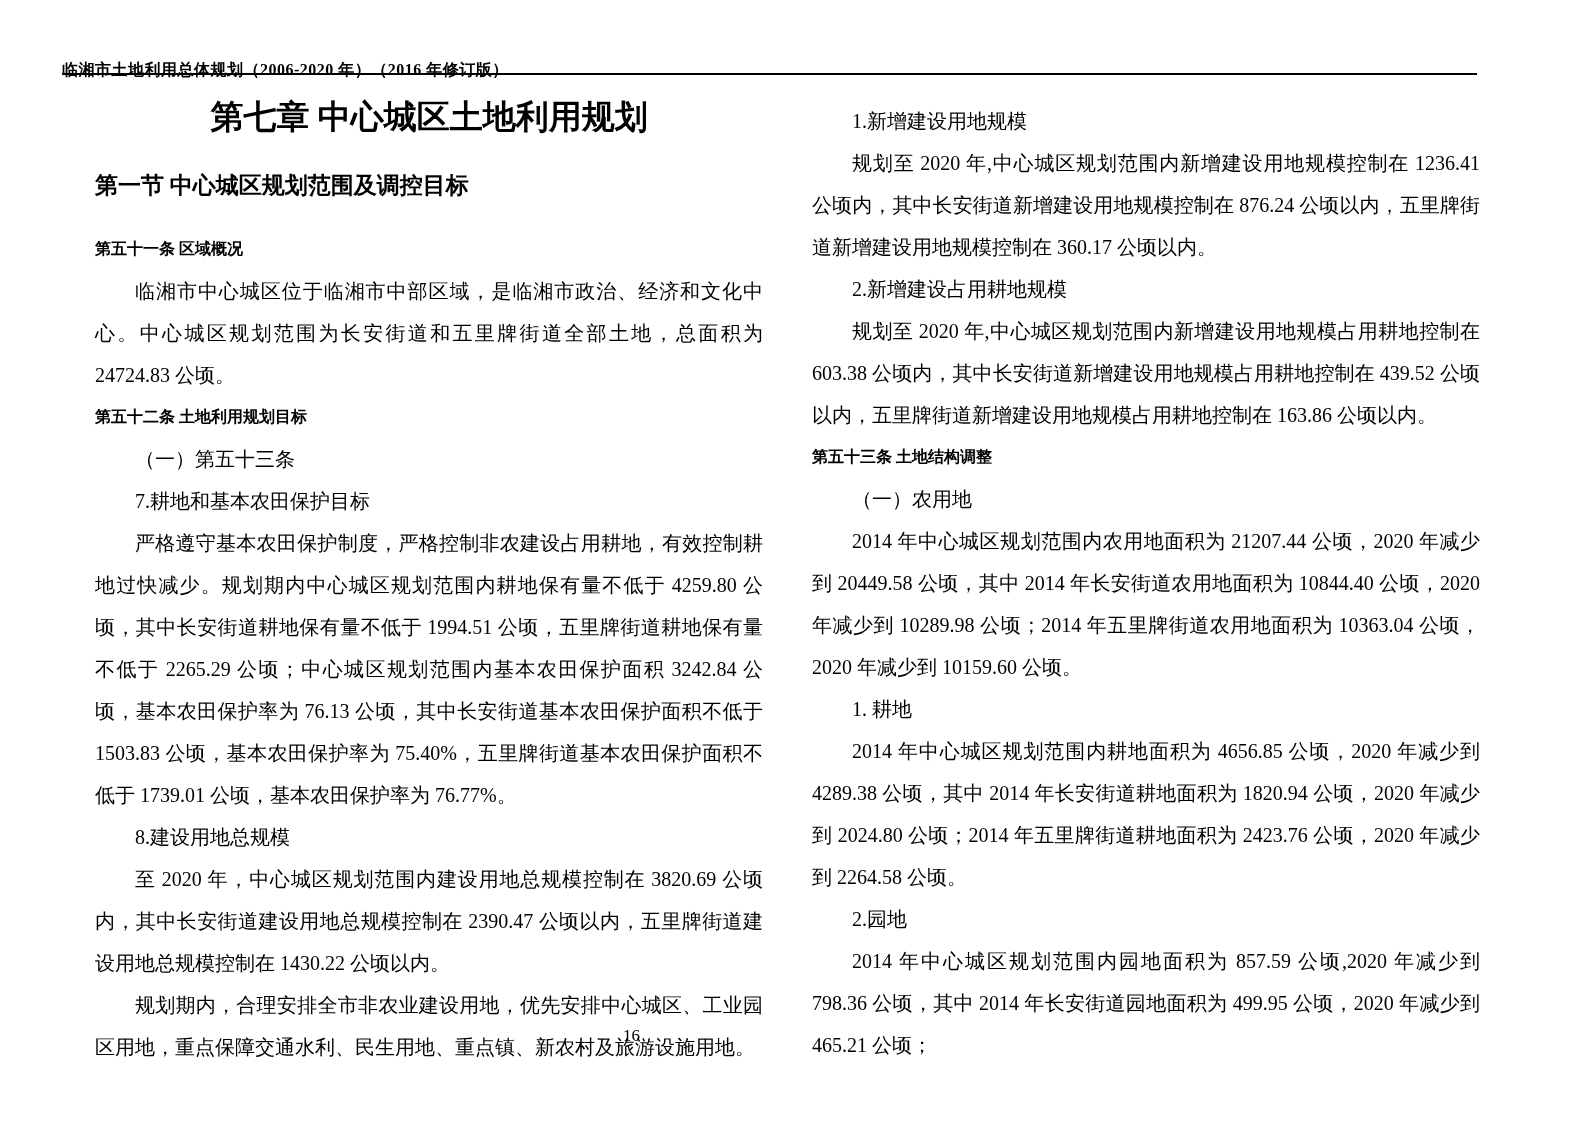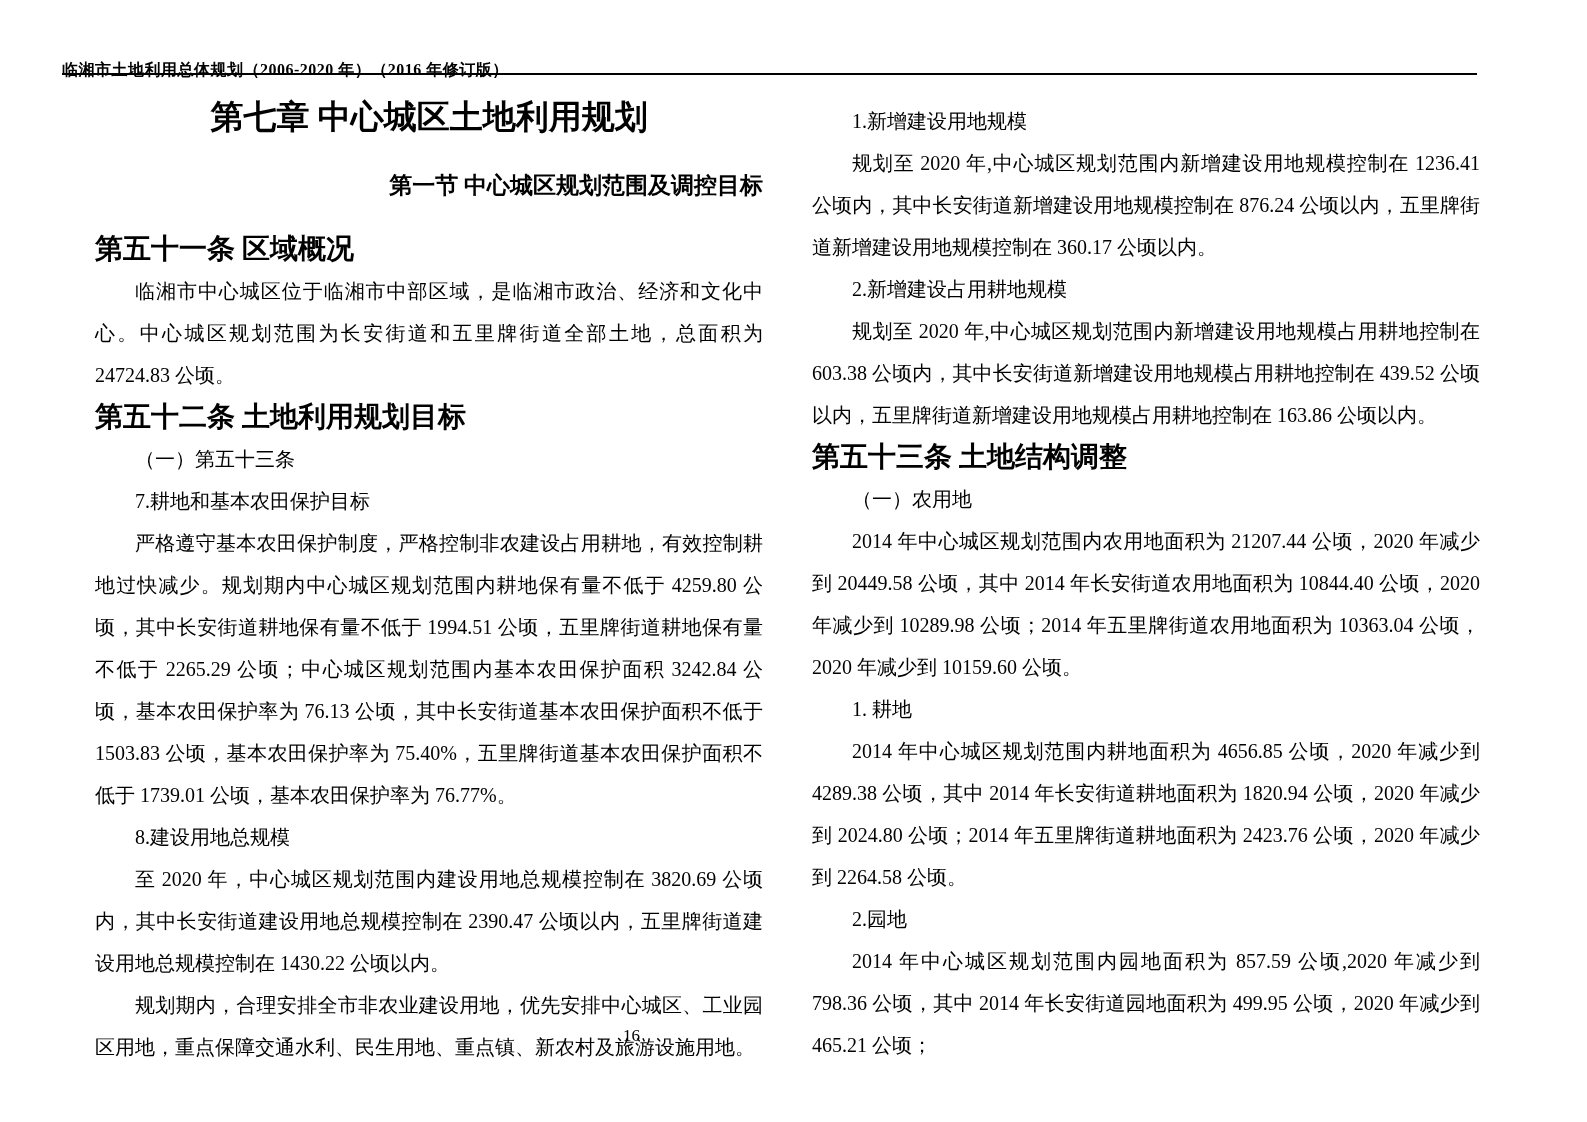--- a/index.html
+++ b/index.html
@@ -47,28 +47,28 @@
   .chapter-title {
     font-size: 33px;
     font-weight: bold;
     text-align: center;
     line-height: 46px;
     margin-top: 6px;
   }
   .section-title {
     font-size: 23px;
     font-weight: bold;
-    text-align: right;
+    text-align: left;
     line-height: 32px;
     margin-top: 30px;
     margin-bottom: 26px;
   }
   .article-heading {
     font-weight: bold;
-    font-size: 28px;
+    font-size: 16px;
     text-align: left;
   }
   .sub-heading {
     text-indent: 2em;
     text-align: left;
   }
   .para {
     text-indent: 2em;
     text-align: justify;
   }

